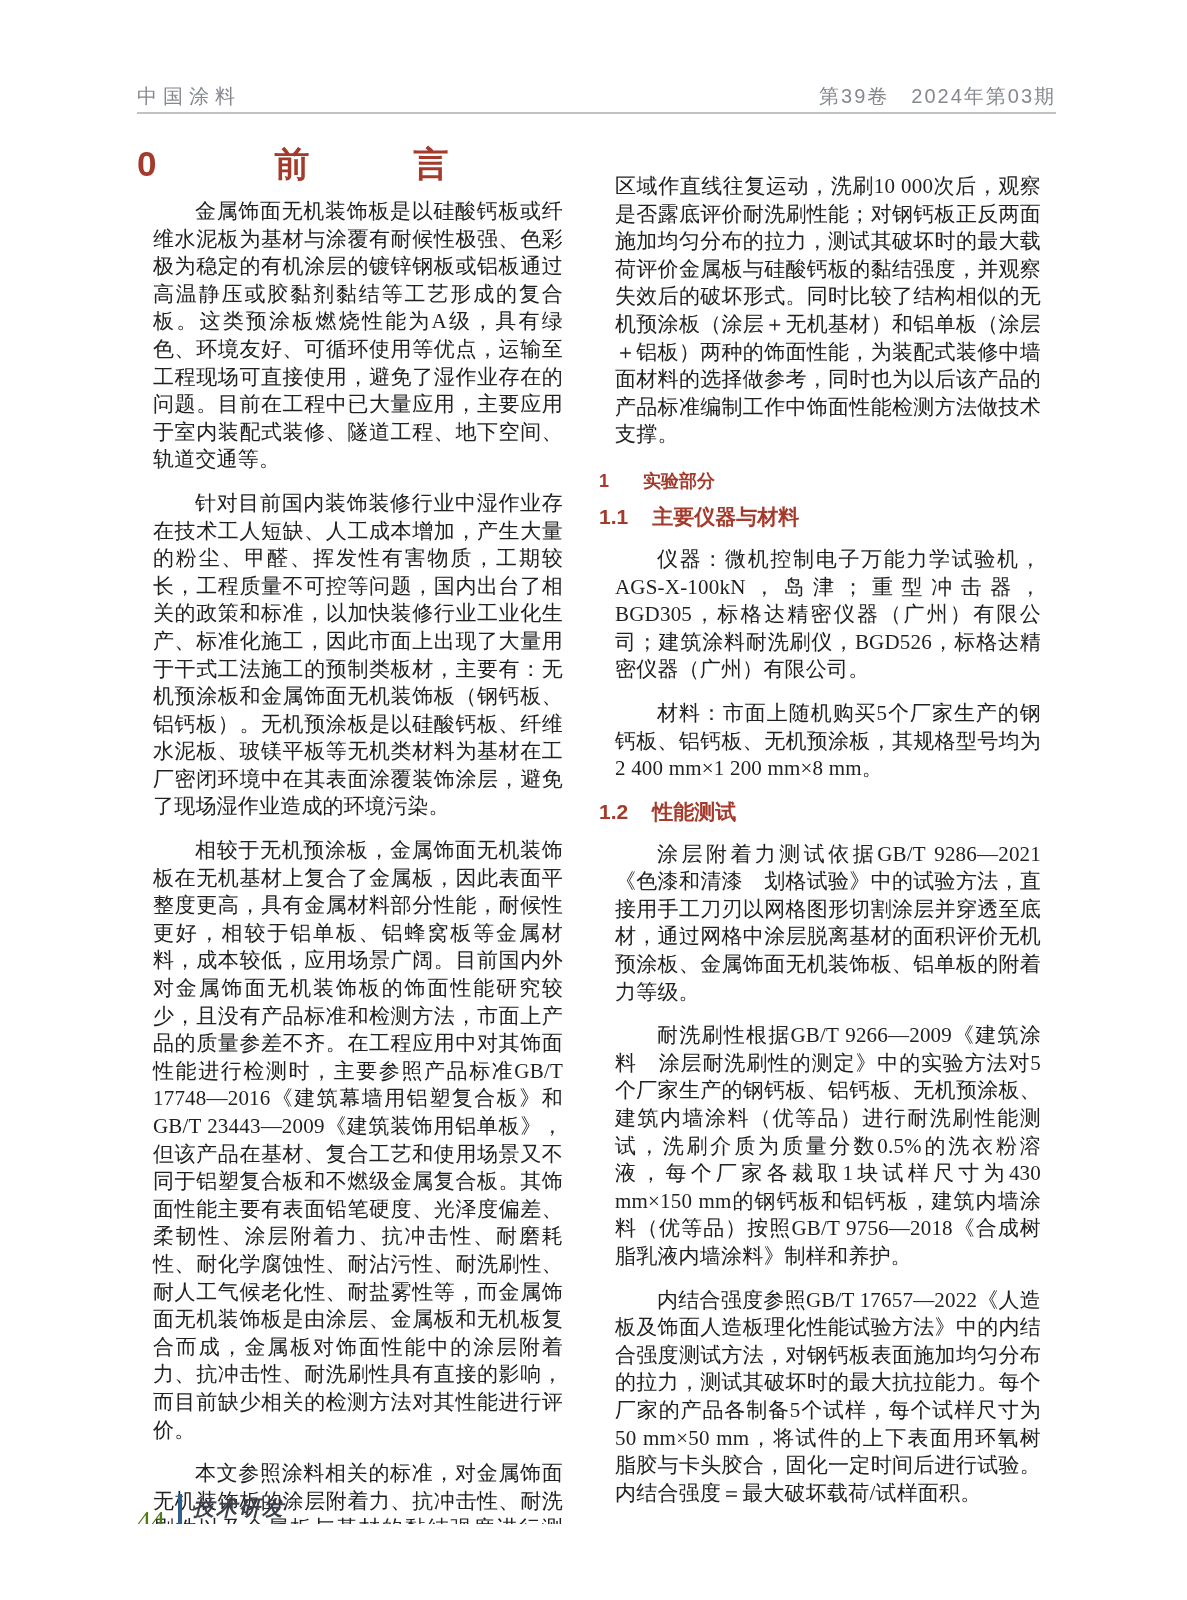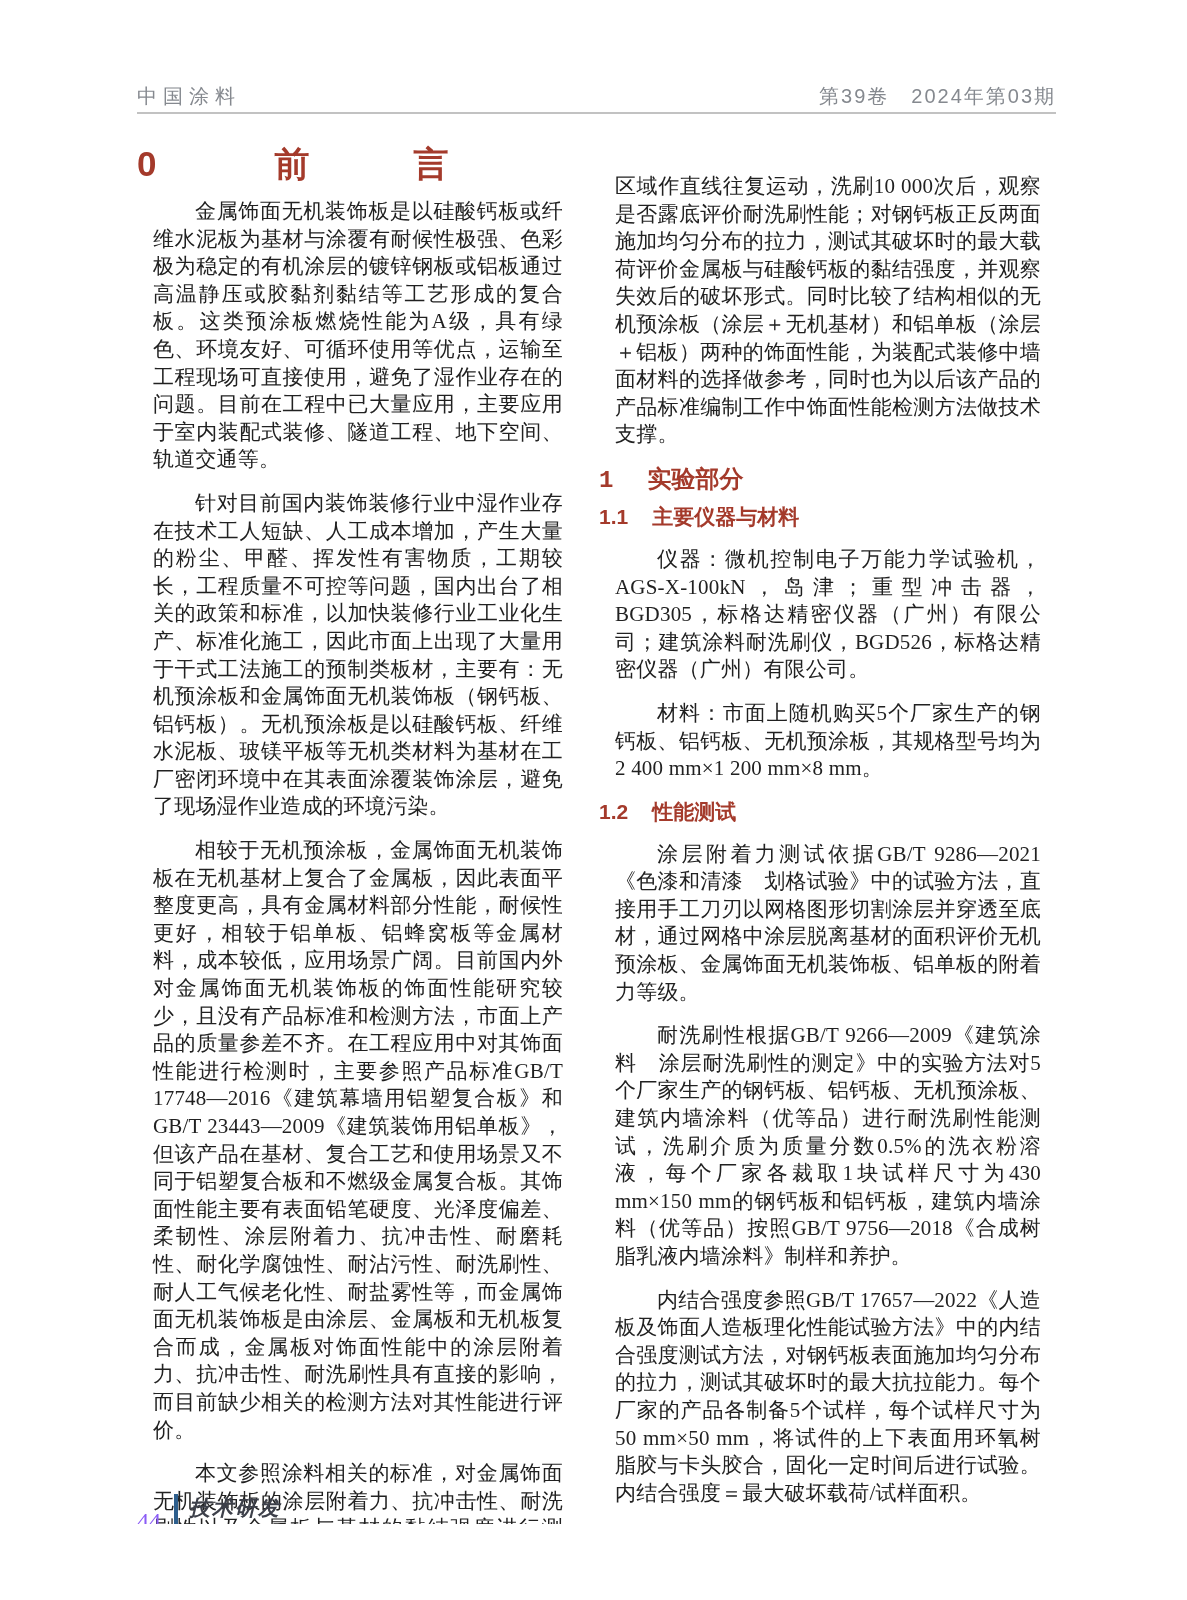--- a/index.html
+++ b/index.html
@@ -60,38 +60,38 @@
     font-family: "Liberation Sans", "DejaVu Sans", sans-serif;
     font-weight: 700;
     color: #a43a2b;
     text-align: left;
     letter-spacing: 0;
   }
   .h-preface { font-size: 35px; line-height: 36px; margin: 0 0 14px 0; }
   .h-preface .h-num { margin-right: 118px; }
   .h-preface .h-title { letter-spacing: 104px; }
 
-  .h-section { font-size: 24px; line-height: 32px; margin: 7px 0 7px 0; font-family: Liberation Mono, monospace; }
+  .h-section { font-size: 18px; line-height: 32px; margin: 7px 0 7px 0; }
   .h-section .h-num { margin-right: 34px; }
 
   .h-minor { font-size: 21px; line-height: 26px; margin: 4px 0 5px 0; }
   .h-minor .h-num { margin-right: 24px; }
 
   
   .page-footer {
     position: absolute;
     left: 137px;
     top: 1494px;
     display: flex;
     align-items: center;
   }
   .page-number {
     font-family: "Liberation Serif", "DejaVu Serif", serif;
-    font-size: 24px;
-    color: #8b5cf6;
+    font-size: 28px;
+    color: #4d7c0f;
     margin-top: 8px;
   }
   .footer-bar {
     display: inline-block;
     width: 4px;
     height: 46px;
     background: #2e5f8d;
     margin: 0 11px 0 13px;
   }
   .footer-labels { display: flex; flex-direction: column; gap: 2px; font-style: italic; }

